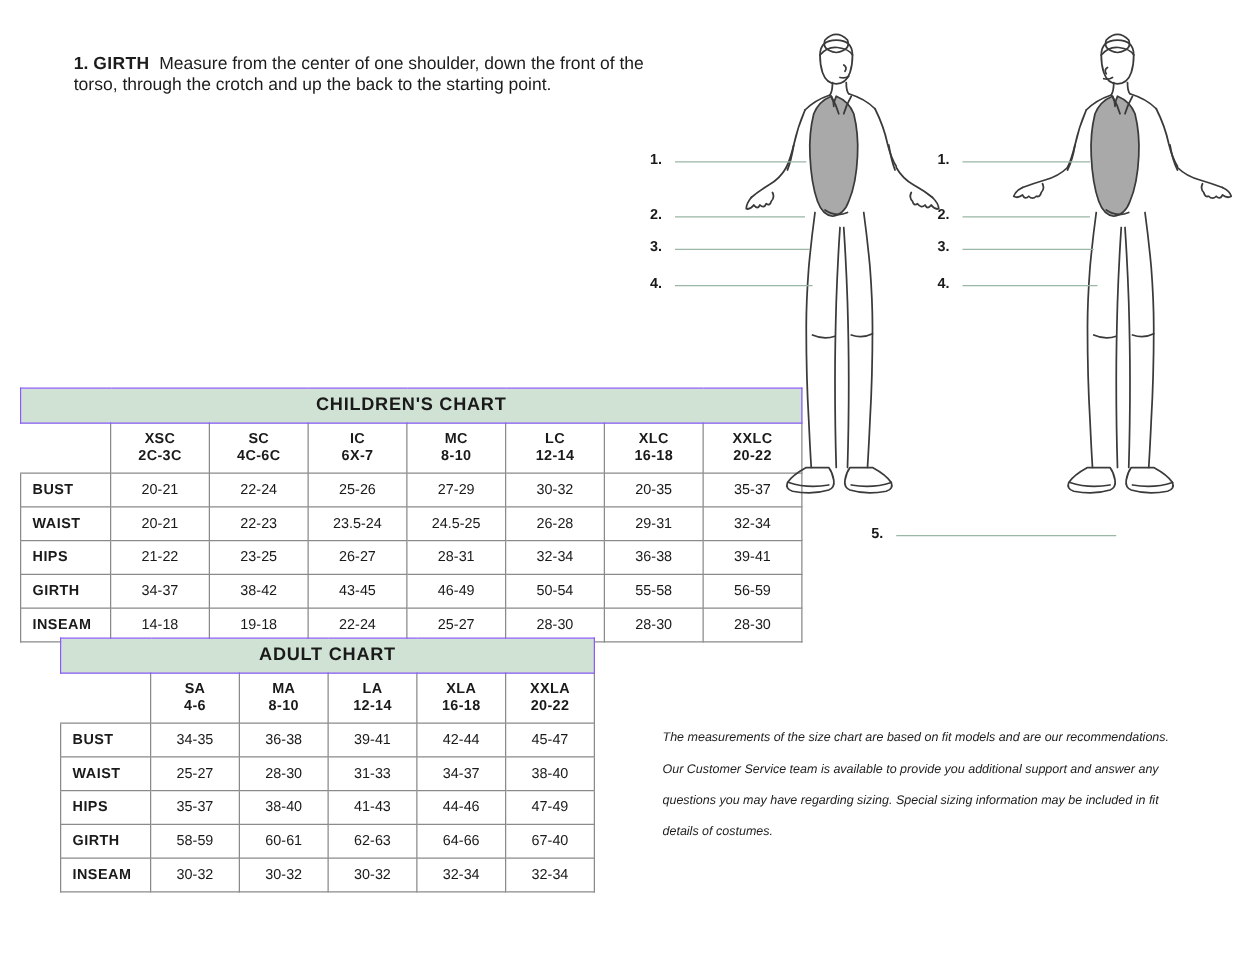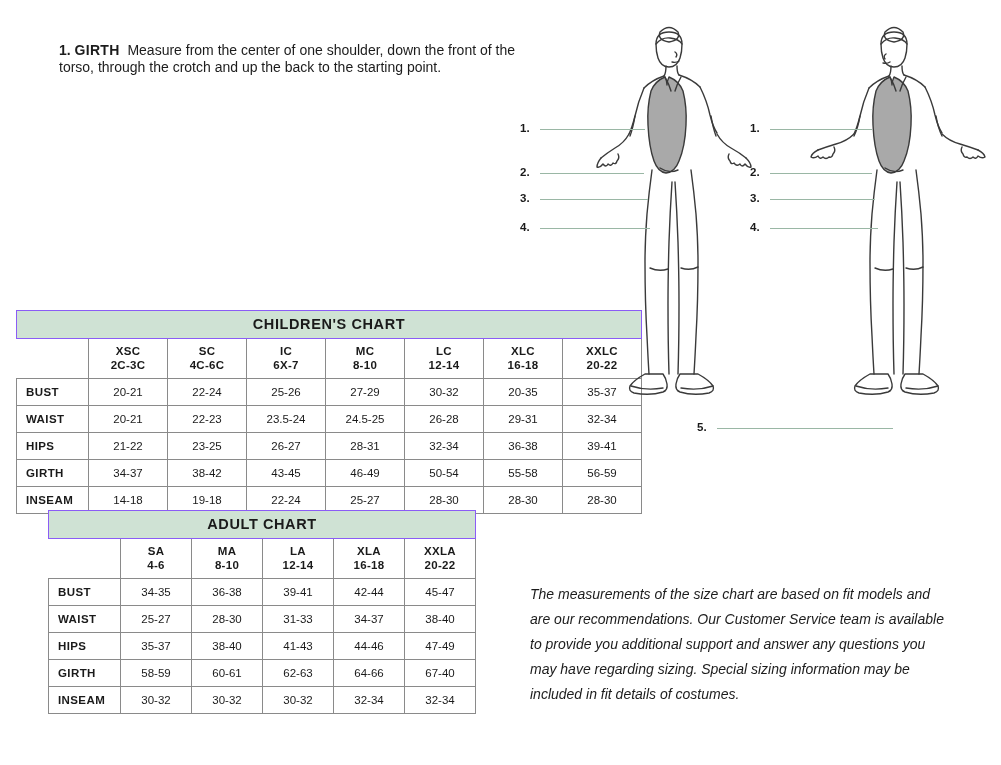--- a/index.html
+++ b/index.html
@@ -101,21 +101,21 @@
   #adult-chart .col-label { width: 72px; }
   #adult-chart .col-size  { width: 71px; }
 
   
   #footnote {
     position: absolute;
     left: 530px;
     top: 568px;
     width: 420px;
     font-style: italic;
-    font-size: 14px;
+    font-size: 10px;
     line-height: 25px;
     color: #1c1c1c;
   }
 
   
   #figures {
     position: absolute;
     left: 515px;
     top: 10px;
     width: 486px;

